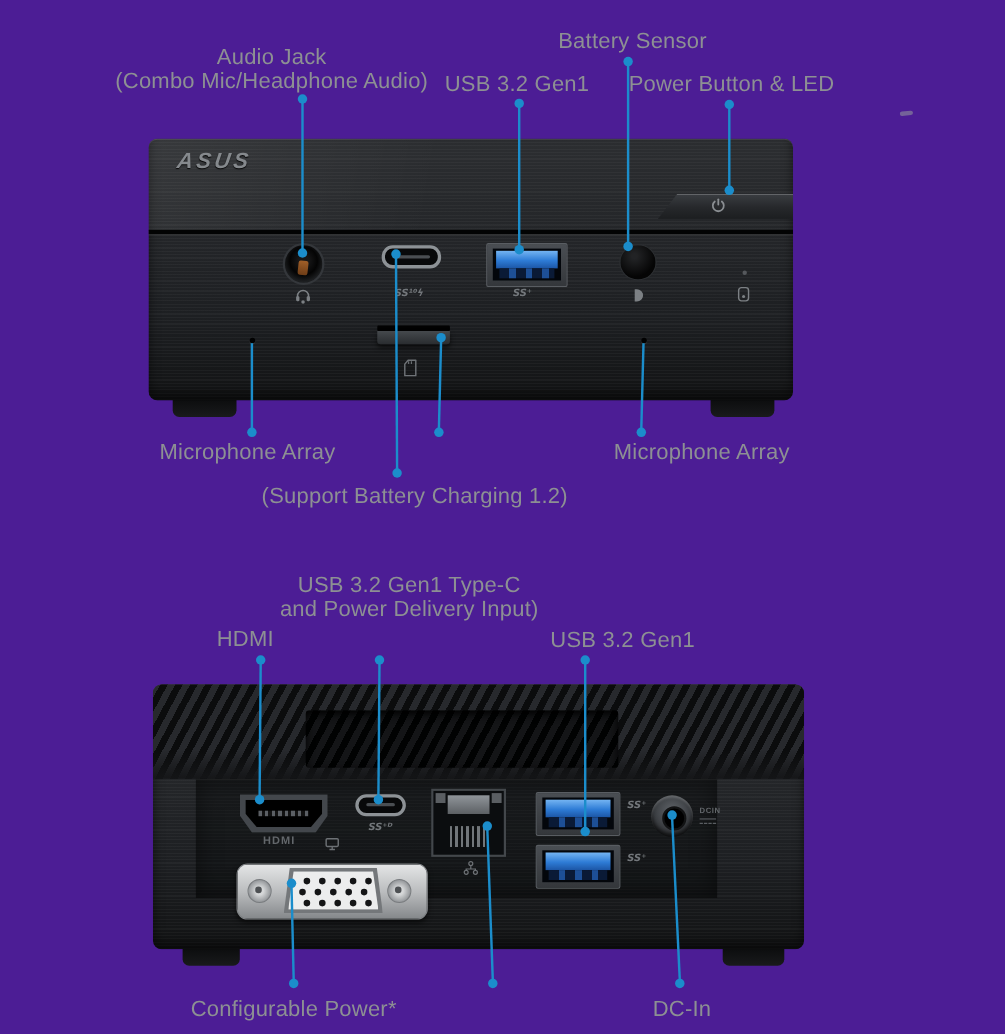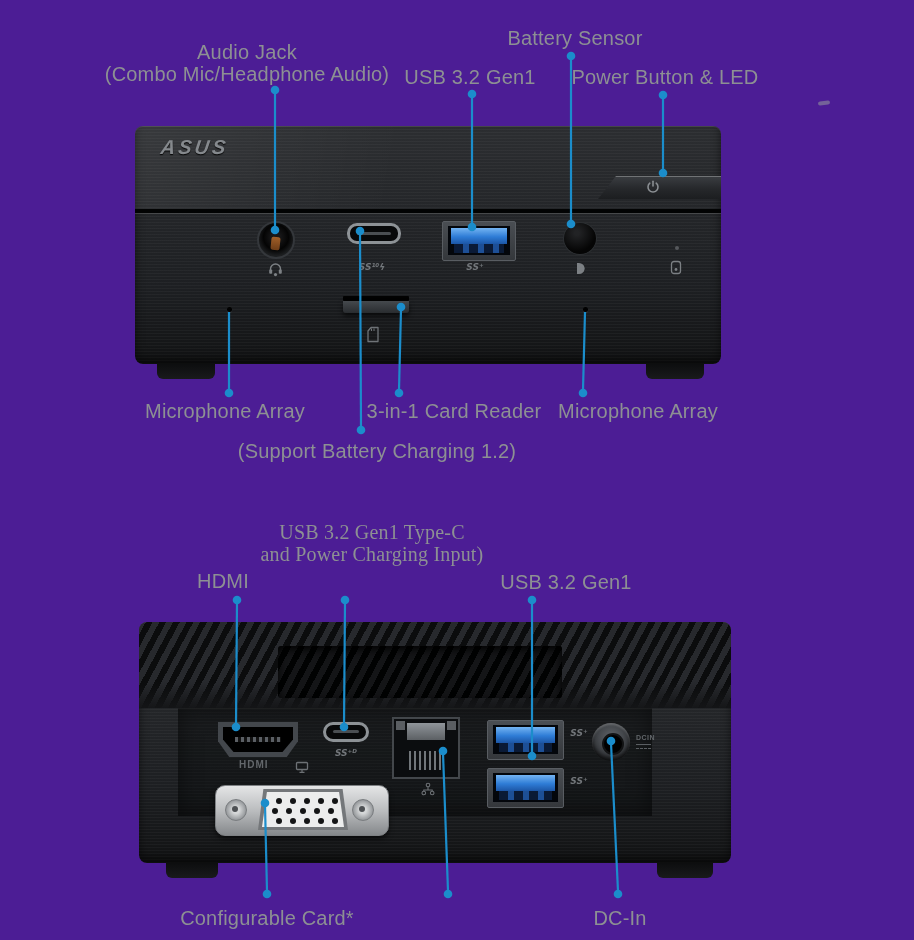--- a/index.html
+++ b/index.html
@@ -121,43 +121,40 @@
   <div class="callout" style="left:575px;top:27px;">
     <span class="ln">Battery Sensor</span>
   </div>
   <div class="callout" style="left:665px;top:66px;">
     <span class="ln">Power Button &amp; LED</span>
   </div>
 
   <div class="callout" style="left:225px;top:400px;">
     <span class="ln">Microphone Array</span>
   </div>
-  <div class="callout" style="left:454px;top:400px;">
-    <span class="ln">3-in-1 Card Reader</span>
-  </div>
   <div class="callout" style="left:638px;top:400px;">
     <span class="ln">Microphone Array</span>
   </div>
   <div class="callout" style="left:377px;top:440px;">
     <span class="ln">(Support Battery Charging 1.2)</span>
   </div>
 
   <div class="callout" style="left:223px;top:570px;">
     <span class="ln">HDMI</span>
   </div>
-  <div class="callout" style="left:372px;top:521px;font-family:Liberation Serif, serif;">
+  <div class="callout" style="left:372px;top:521px;">
     <span class="ln">USB 3.2 Gen1 Type-C</span>
-    <span class="ln">and Power Charging Input)</span>
+    <span class="ln">and Power Delivery Input)</span>
   </div>
   <div class="callout" style="left:566px;top:571px;">
     <span class="ln">USB 3.2 Gen1</span>
   </div>
 
   <div class="callout" style="left:267px;top:907px;">
-    <span class="ln">Configurable Card*</span>
+    <span class="ln">Configurable Power*</span>
   </div>
   <div class="callout" style="left:620px;top:907px;">
     <span class="ln">DC-In</span>
   </div>
 
   <div class="smudge" style="left:818px;top:101px;"></div>
 
   <div class="foot" style="left:157px;top:362px;width:58px;height:17px;"></div>
   <div class="foot" style="left:646px;top:362px;width:58px;height:17px;"></div>
 

